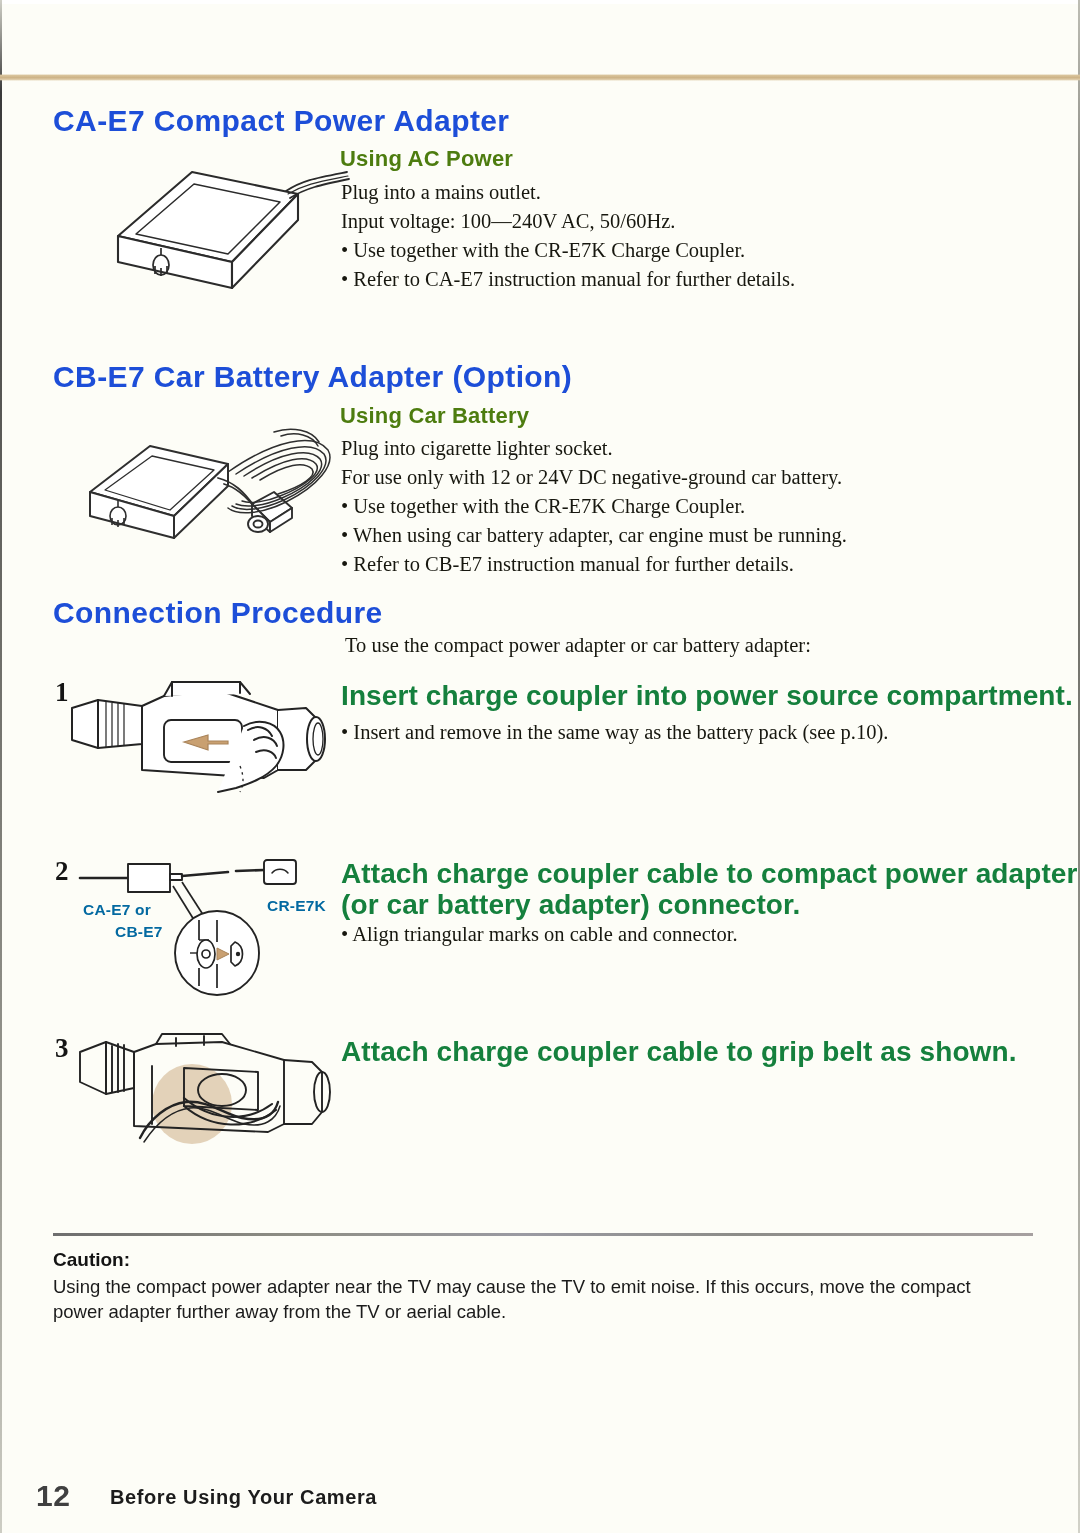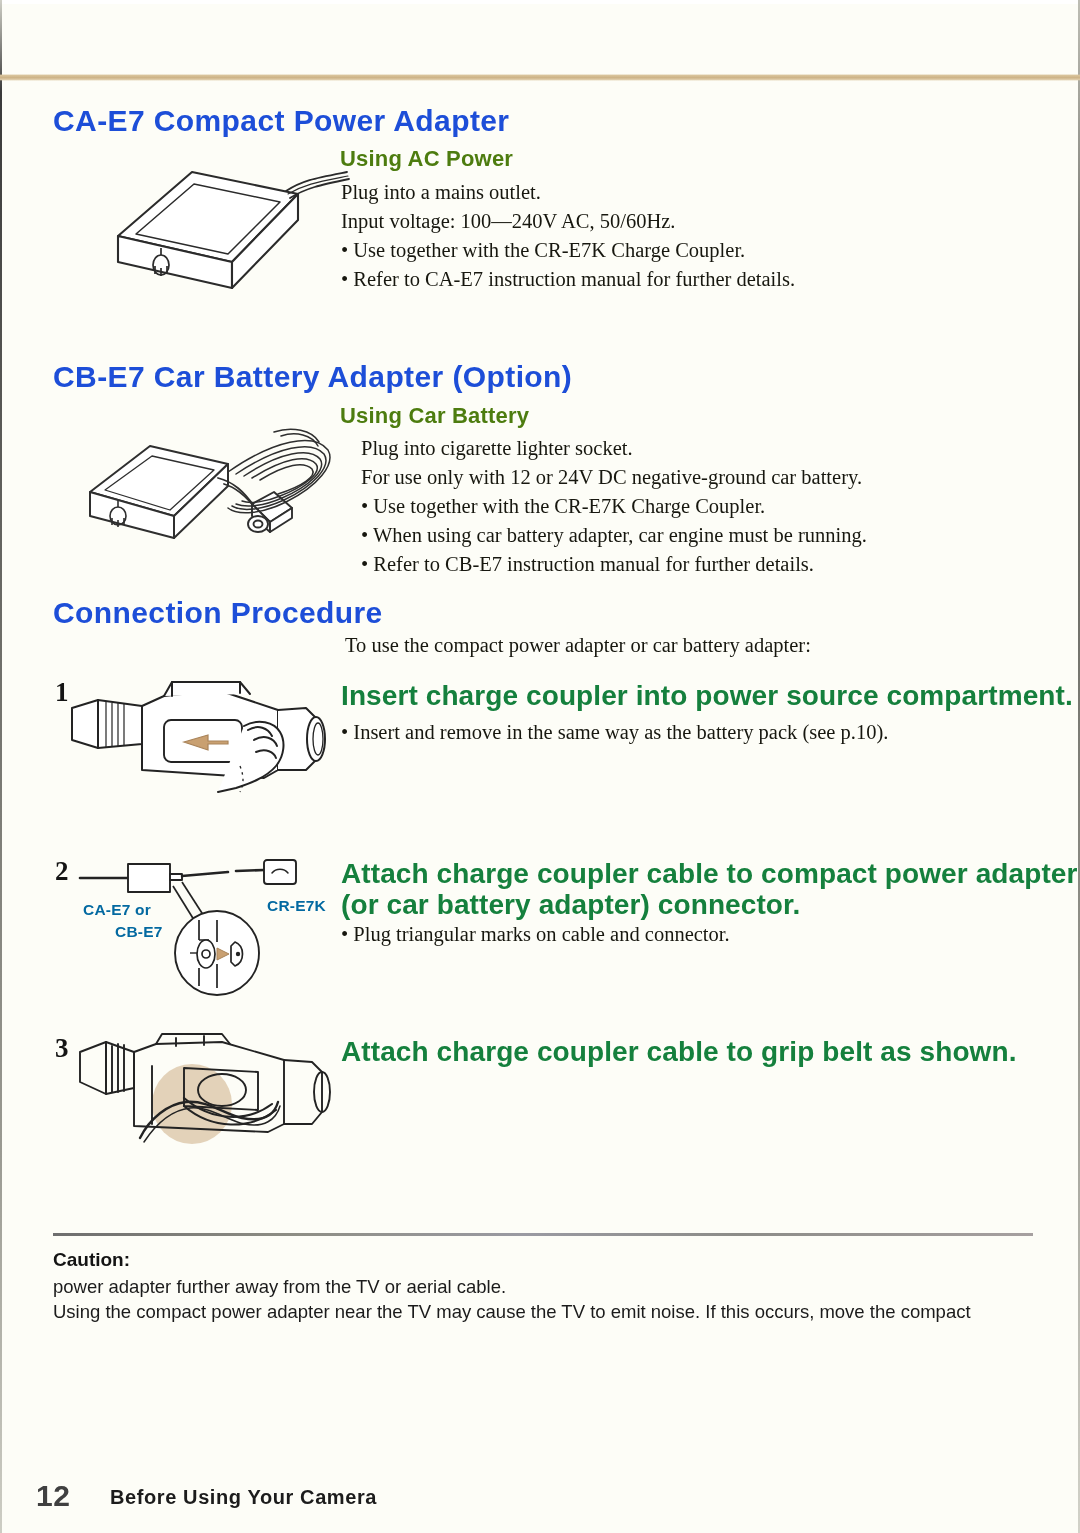--- a/index.html
+++ b/index.html
@@ -271,21 +271,21 @@
           <path d="M174 58 C206 38 229 34 238 44 C244 52 228 66 202 76 C188 82 172 84 164 81"></path>
           <path d="M182 60 C208 44 226 41 234 49 C239 56 225 66 200 74"></path>
           <path d="M196 12 C214 6 234 10 241 22"></path>
           <path d="M203 16 C218 11 234 15 240 26"></path>
         </g>
       </svg>
     </div>
 
     <h2 class="sub-title" style="left:340px; top:403px;">Using Car Battery</h2>
 
-    <div class="serif-block" style="left:341px; top:434px;margin-left:20px;">
+    <div class="serif-block" style="left:341px; top:434px;">
       <div class="line">Plug into cigarette lighter socket.</div>
       <div class="line">For use only with 12 or 24V DC negative-ground car battery.</div>
       <div class="bullet-line"><span class="bullet-dot">•</span> <span>Use together with the CR-E7K Charge Coupler.</span></div>
       <div class="bullet-line"><span class="bullet-dot">•</span> <span>When using car battery adapter, car engine must be running.</span></div>
       <div class="bullet-line"><span class="bullet-dot">•</span> <span>Refer to CB-E7 instruction manual for further details.</span></div>
     </div>
 
     <h1 class="section-title" style="left:53px; top:596px;">Connection Procedure</h1>
 
     <div class="serif-block" style="left:345px; top:631px;">
@@ -391,21 +391,21 @@
     <div class="diag-label" style="left:83px; top:901px;">CA-E7 or</div>
     <div class="diag-label" style="left:83px; top:923px;margin-left:32px;">CB-E7</div>
     <div class="diag-label" style="left:267px; top:897px;">CR-E7K</div>
 
     <div class="step-head" style="left:341px; top:858px; width:690px;">
       <span class="l">Attach charge coupler cable to compact power adapter</span>
       <span class="l">(or car battery adapter) connector.</span>
     </div>
 
     <div class="serif-block" style="left:341px; top:920px;">
-      <div class="bullet-line"><span class="bullet-dot">•</span> <span>Plug triangular marks on cable and connector.</span></div>
+      <div class="bullet-line"><span class="bullet-dot">•</span> <span>Align triangular marks on cable and connector.</span></div>
     </div>
 
     <div class="step-num" style="left:55px; top:1033px;">3</div>
 
     <div class="illus" style="left:72px; top:1032px;">
       <svg width="272" height="148" viewBox="0 0 272 148">
 
         <circle cx="120" cy="72" r="40" fill="#cdae86" opacity="0.55"></circle>
         <g fill="#ffffff" fill-opacity="0" stroke="#232323" stroke-width="1.9" stroke-linejoin="round" stroke-linecap="round">
 
@@ -438,21 +438,21 @@
       </svg>
     </div>
 
     <div class="step-head" style="left:341px; top:1036px; width:690px;">
       <span class="l">Attach charge coupler cable to grip belt as shown.</span>
     </div>
 
     <div class="caution-rule"></div>
     <div class="caution-title">Caution:</div>
     <div class="caution-body">
+      <span class="l">Using the compact power adapter near the TV may cause the TV to emit noise. If this occurs, move the compact</span>
       <span class="l">power adapter further away from the TV or aerial cable.</span>
-      <span class="l">Using the compact power adapter near the TV may cause the TV to emit noise. If this occurs, move the compact</span>
     </div>
 
     <div class="footer-page">12</div>
     <div class="footer-label">Before Using Your Camera</div>
 
   </div>
 </div>
 
 </body></html>

